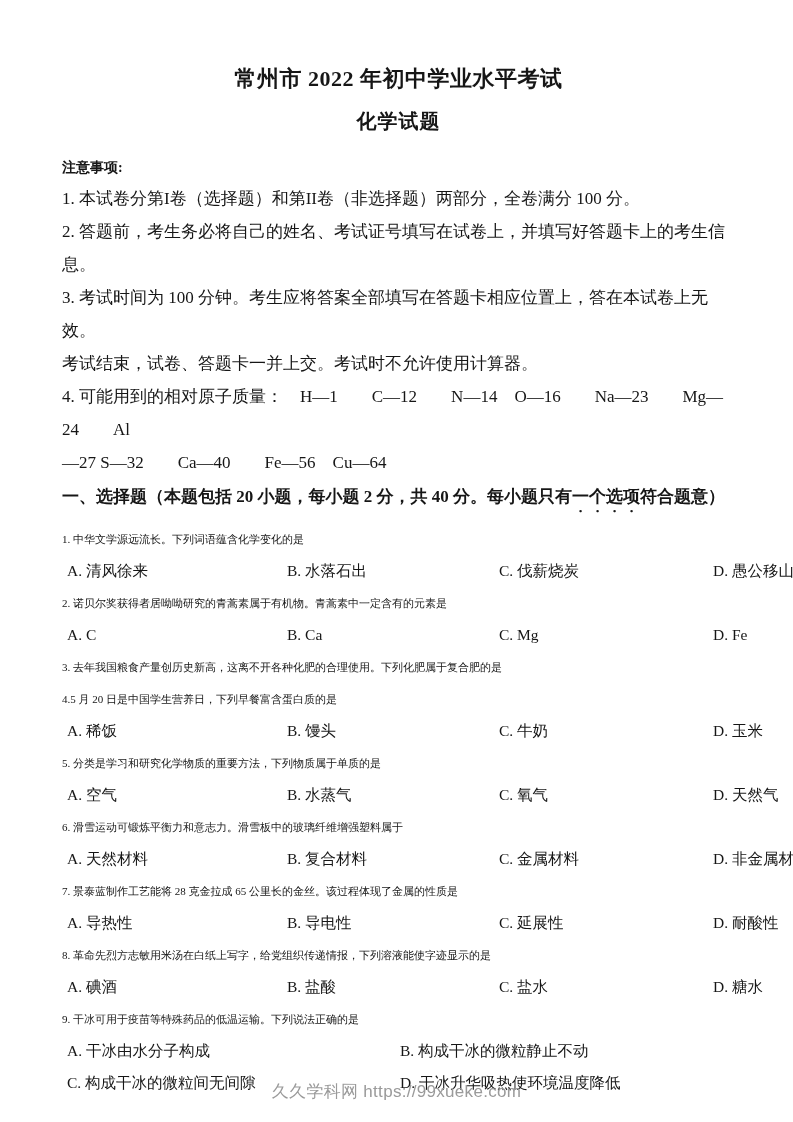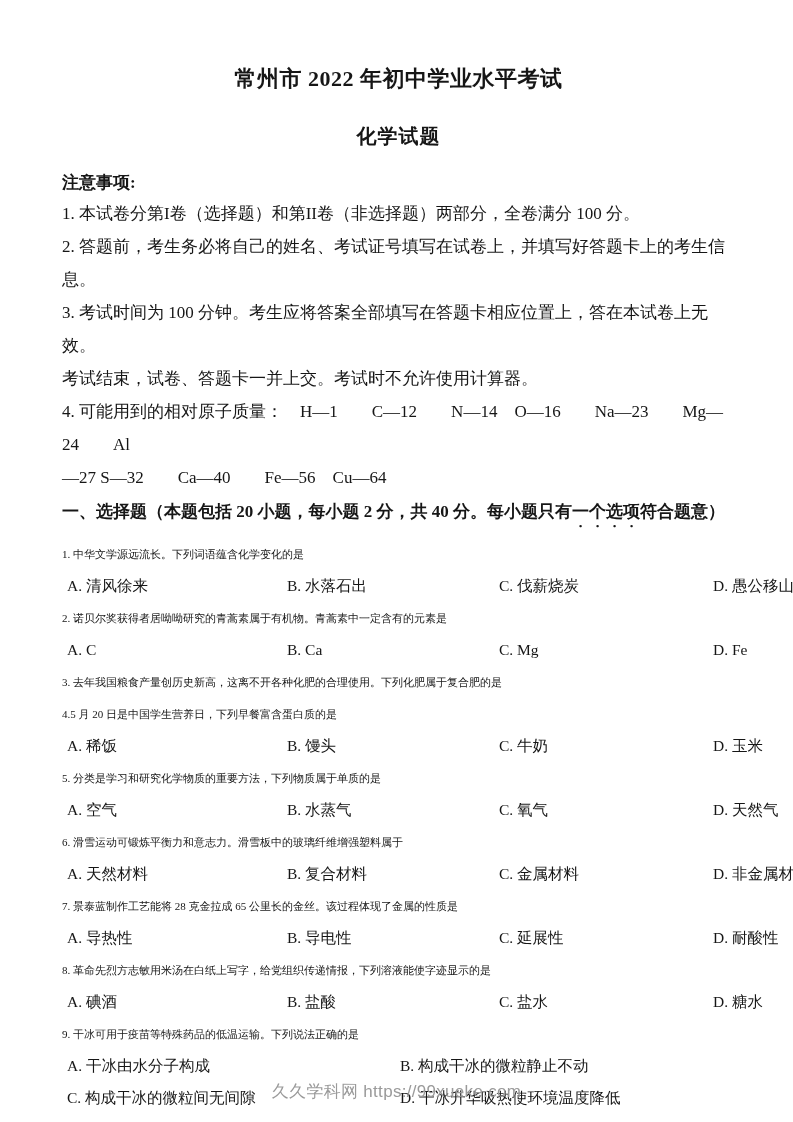--- a/index.html
+++ b/index.html
@@ -12,24 +12,24 @@
     background:#ffffff;
     color:#161616;
     font-family:"Liberation Serif","DejaVu Serif",serif;
   }
   .title{
     font-size:22px;font-weight:bold;text-align:center;
     margin:66px 0 0;line-height:26px;letter-spacing:.5px;
   }
   .subtitle{
     font-size:20px;font-weight:bold;text-align:center;
-    margin:32px 0 0;line-height:24px;letter-spacing:1px;
+    margin:17px 0 0;line-height:24px;letter-spacing:1px;
   }
   .notice-heading{
-    font-size:17px;font-weight:bold;margin-top:21px;line-height:28px;
+    font-size:14px;font-weight:bold;margin-top:21px;line-height:28px;
   }
   .notice-line{
     font-size:17px;font-weight:normal;line-height:33px;white-space:pre-wrap;
   }
   .section-heading{
     font-size:17px;font-weight:bold;line-height:33px;margin-top:1px;white-space:pre-wrap;
   }
   .emph{
     -webkit-text-emphasis:filled dot #161616;
     -webkit-text-emphasis-position:under right;

